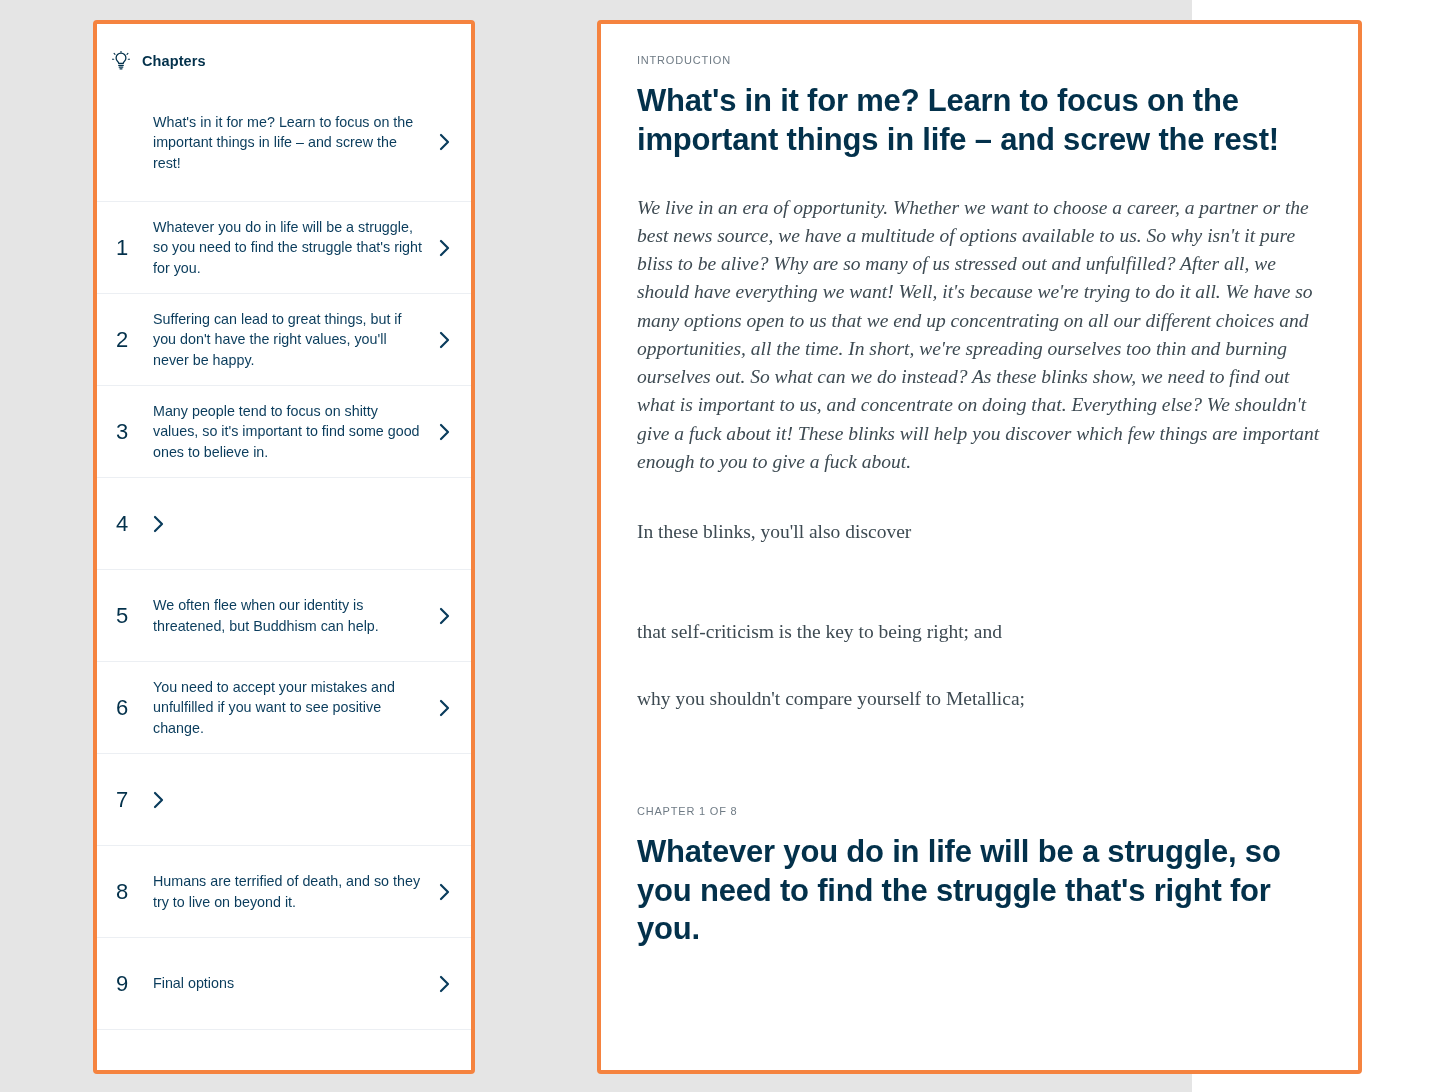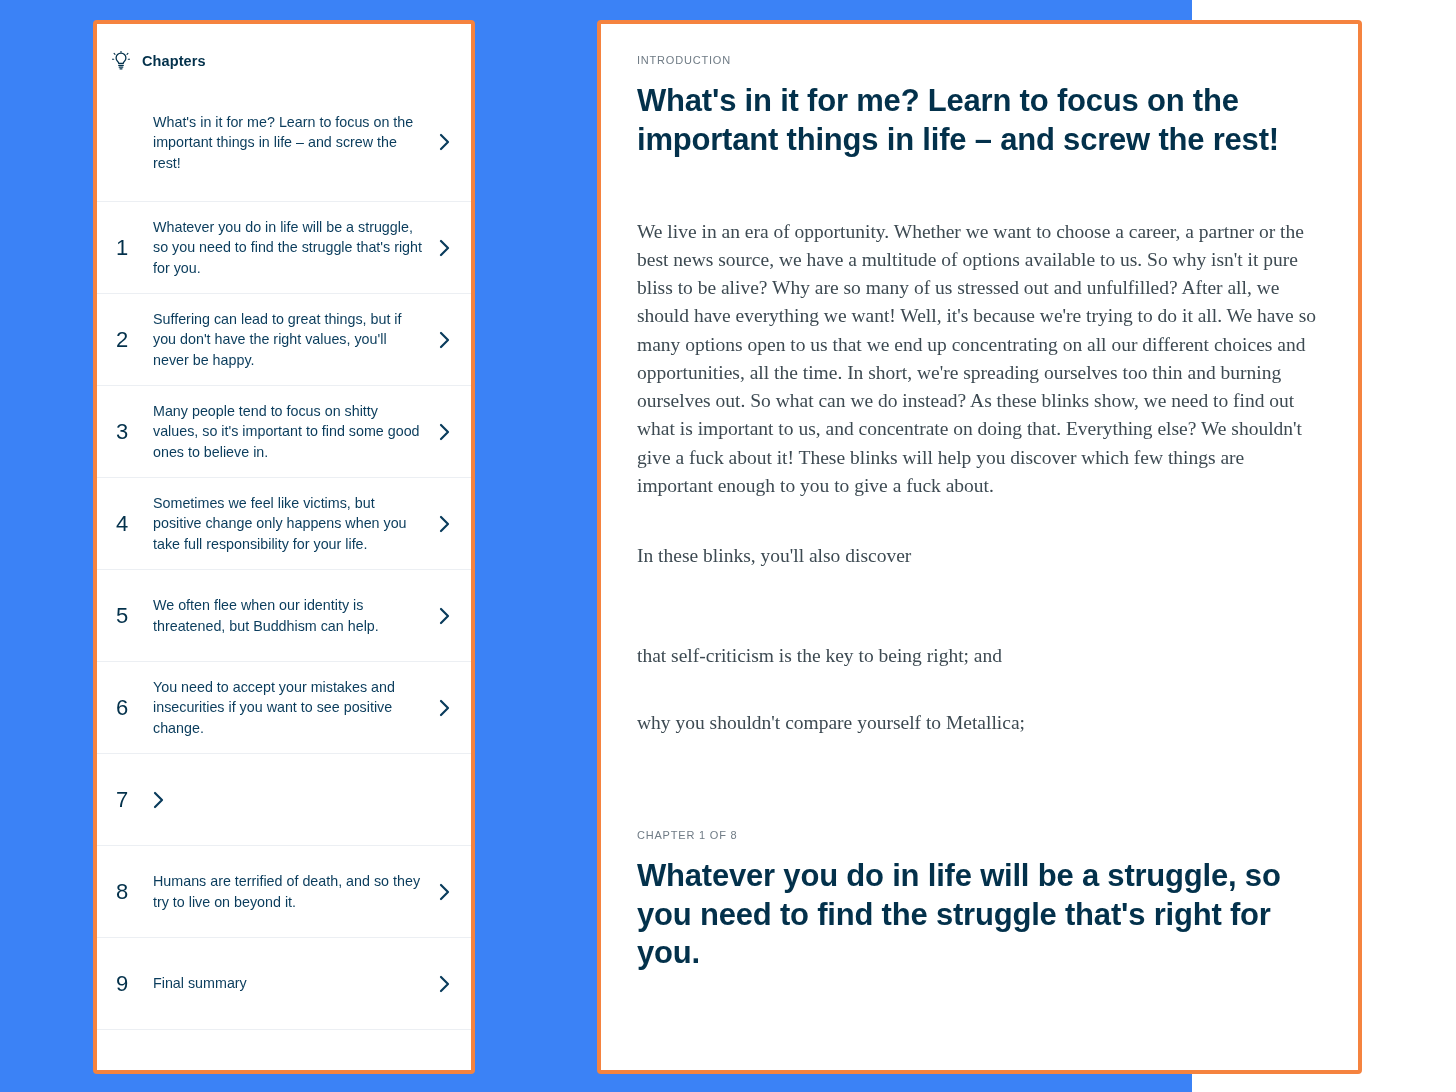--- a/index.html
+++ b/index.html
@@ -9,21 +9,21 @@
     height: 1092px;
     background: #ffffff;
     font-family: "Liberation Sans", sans-serif;
     -webkit-font-smoothing: antialiased;
   }
 
   .stage {
     position: relative;
     width: 1192px;
     height: 1092px;
-    background: #3b82f6;
+    background: #e5e5e5;
   }
 
   
   .panel {
     position: absolute;
     background: #ffffff;
     border: 4px solid #f5833f;
     border-radius: 4px;
     overflow: hidden;
   }
@@ -154,21 +154,22 @@
 
   .body-copy {
     font-family: "Liberation Serif", serif;
     font-size: 19.5px;
     line-height: 1.45;
     color: #3d4a52;
     max-width: 700px;
   }
 
   .para-main {
-    margin-top: 58px;
+    margin-top: 34px;
+    font-style: italic;
   }
 
   .para-discover {
     margin-top: 42px;
   }
 
   .spacer-block {
     height: 72px;
   }
 
@@ -239,37 +240,36 @@
       <li class="chapter-item">
         <span class="chapter-num">3</span>
         <span class="chapter-text">Many people tend to focus on shitty values, so it's important to find some good ones to believe in.</span>
         <svg class="chevron" viewBox="0 0 12 20">
           <path d="M2 3l7 7-7 7" fill="none" stroke="#0a3c5c" stroke-width="2.2" stroke-linecap="round" stroke-linejoin="round"></path>
         </svg>
       </li>
 
       <li class="chapter-item">
         <span class="chapter-num">4</span>
-        <span class="chapter-text">Sometimes we feel like victims, but positive change only happens when you take full responsibility for your life.</span>
         <svg class="chevron" viewBox="0 0 12 20">
           <path d="M2 3l7 7-7 7" fill="none" stroke="#0a3c5c" stroke-width="2.2" stroke-linecap="round" stroke-linejoin="round"></path>
         </svg>
       </li>
 
       <li class="chapter-item">
         <span class="chapter-num">5</span>
         <span class="chapter-text">We often flee when our identity is threatened, but Buddhism can help.</span>
         <svg class="chevron" viewBox="0 0 12 20">
           <path d="M2 3l7 7-7 7" fill="none" stroke="#0a3c5c" stroke-width="2.2" stroke-linecap="round" stroke-linejoin="round"></path>
         </svg>
       </li>
 
       <li class="chapter-item">
         <span class="chapter-num">6</span>
-        <span class="chapter-text">You need to accept your mistakes and insecurities if you want to see positive change.</span>
+        <span class="chapter-text">You need to accept your mistakes and unfulfilled if you want to see positive change.</span>
         <svg class="chevron" viewBox="0 0 12 20">
           <path d="M2 3l7 7-7 7" fill="none" stroke="#0a3c5c" stroke-width="2.2" stroke-linecap="round" stroke-linejoin="round"></path>
         </svg>
       </li>
 
       <li class="chapter-item">
         <span class="chapter-num">7</span>
         <svg class="chevron" viewBox="0 0 12 20">
           <path d="M2 3l7 7-7 7" fill="none" stroke="#0a3c5c" stroke-width="2.2" stroke-linecap="round" stroke-linejoin="round"></path>
         </svg>
@@ -278,21 +278,21 @@
       <li class="chapter-item">
         <span class="chapter-num">8</span>
         <span class="chapter-text">Humans are terrified of death, and so they try to live on beyond it.</span>
         <svg class="chevron" viewBox="0 0 12 20">
           <path d="M2 3l7 7-7 7" fill="none" stroke="#0a3c5c" stroke-width="2.2" stroke-linecap="round" stroke-linejoin="round"></path>
         </svg>
       </li>
 
       <li class="chapter-item">
         <span class="chapter-num">9</span>
-        <span class="chapter-text">Final summary</span>
+        <span class="chapter-text">Final options</span>
         <svg class="chevron" viewBox="0 0 12 20">
           <path d="M2 3l7 7-7 7" fill="none" stroke="#0a3c5c" stroke-width="2.2" stroke-linecap="round" stroke-linejoin="round"></path>
         </svg>
       </li>
 
     </ul>
 
     <div class="list-tail"></div>
   </div>
 

